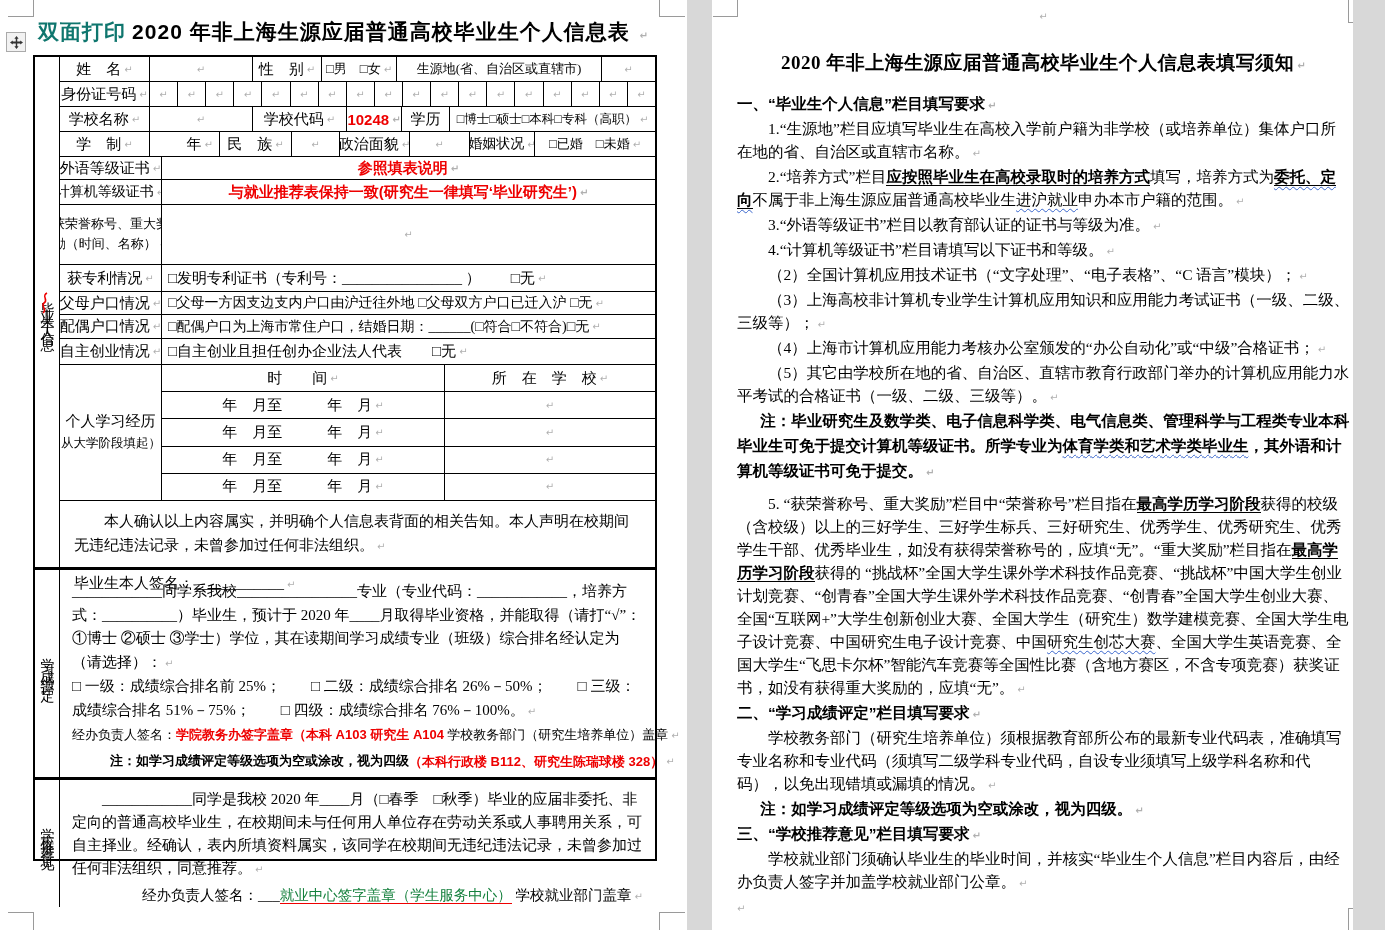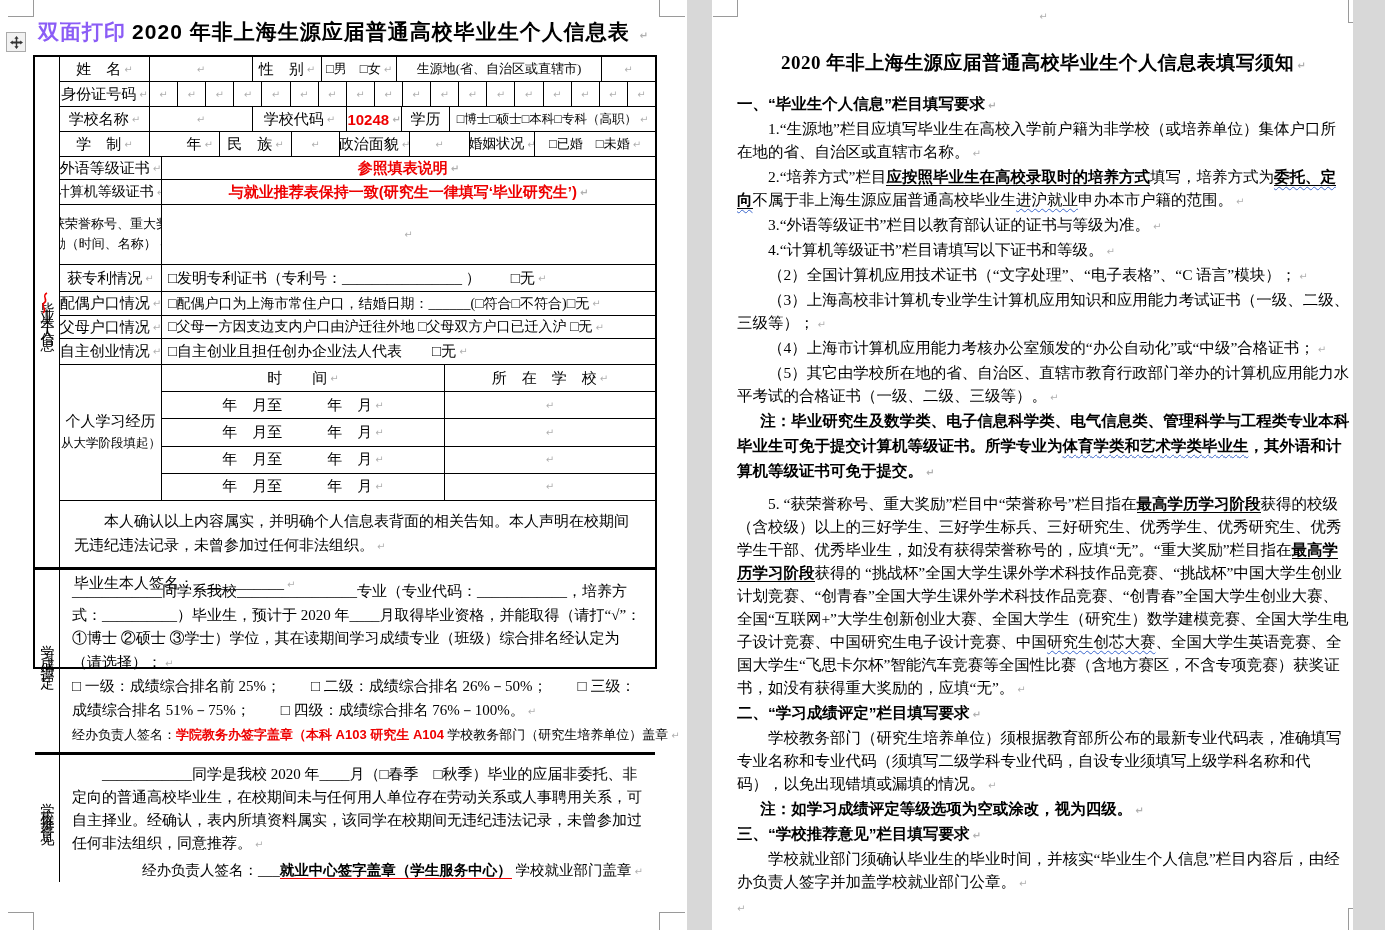--- a/index.html
+++ b/index.html
@@ -16,24 +16,24 @@
   
   .move-handle { position:absolute; left:6px; top:32px; width:20px; height:20px;
     border:1px solid #aaa; background:#f2f2f2; display:flex; align-items:center; justify-content:center; }
 
   
   .pm::after { content:"↵"; color:#b0b0b0; font-size:10px; margin-left:3px; font-family:"DejaVu Sans", sans-serif; }
   .pc::after { content:"↵"; color:#b0b0b0; font-size:10px; font-family:"DejaVu Sans", sans-serif; }
 
   .doc-title { position:absolute; top:18px; left:0; width:100%; text-align:center;
     font-family:"Liberation Sans", sans-serif; font-weight:bold; font-size:21px; letter-spacing:1px; }
-  .red-b { color:#8b5cf6; margin-right:6px; }
-
-  
-  .form-table { position:absolute; left:33px; top:55px; width:624px; height:614px;
+  .red-b { color:#0f766e; margin-right:6px; }
+
+  
+  .form-table { position:absolute; left:33px; top:55px; width:624px; height:806px;
     border:2px solid #000; display:flex; flex-direction:column; font-size:15px; }
   .sec { display:flex; flex-direction:row; }
   .sec-thick { border-top:3px solid #000; }
   .sec-label { width:25px; min-width:25px; border-right:1px solid #000; display:flex;
     align-items:center; justify-content:center; position:relative; }
   .vtext { writing-mode:vertical-lr; text-orientation:upright; letter-spacing:6px; font-size:14px; }
   .squiggle { position:absolute; left:5px; top:46%; }
   .sec-body { flex:1; display:flex; flex-direction:column; min-width:0; }
 
   .r { display:flex; flex-direction:row; border-bottom:1px solid #000; min-height:0; }
@@ -63,21 +63,21 @@
   .gap8 { margin-top:9px; }
 
   
   .sg-b   { font-weight:bold; font-family:Liberation Mono, monospace; }
   .sg-bu  { font-weight:bold; border-bottom:1.5px solid #000; }
   .sg-buw { font-weight:bold; border-bottom:1.5px solid #000;
             text-decoration:underline wavy #3a66cc 1px; text-underline-offset:4px; }
   .sg-w   { text-decoration:underline wavy #3a66cc 1px; text-underline-offset:3px; }
   .sg-bw  { font-weight:bold; text-decoration:underline wavy #3a66cc 1px; text-underline-offset:3px; }
   .sg-red { color:#ee0000; font-weight:bold; font-family:"Liberation Sans", sans-serif; }
-  .sg-redu{ color:#000000; font-weight:bold; font-family:"Liberation Sans", sans-serif;
+  .sg-redu{ color:#15803d; font-weight:normal; font-family:"Liberation Sans", sans-serif;
             border-bottom:1.5px solid #ee0000; }
 
   
   .rp-inner { position:absolute; left:25px; top:0; width:613px; }
   .rp-top-pilcrow { text-align:center; margin-top:6px; }
   .rp-title { text-align:center; font-size:19px; font-weight:bold; margin-top:26px; letter-spacing:0.5px; }
   .rp-body { margin-top:16px; font-size:15.5px; line-height:23px; }
   .rp-body p { margin:0; white-space:normal; }
   .h { font-weight:bold; font-family:"Liberation Sans", sans-serif; margin-top:2px; }
   .ind { text-indent:2em; }
@@ -195,28 +195,28 @@
               <span class="pm">励（时间、名称）</span>
             </div>
             <div class="c pc flex1 noR"></div>
           </div>
 
           <div class="r" style="height:27px">
             <div class="c pm" style="width:102px">获专利情况</div>
             <div class="c pm flex1 noR al">□发明专利证书（专利号：________________ ）　　□无</div>
           </div>
 
+          <div class="r" style="height:23px">
+            <div class="c pm" style="width:102px">父母户口情况</div>
+            <div class="c pm flex1 noR al fs14">□父母一方因支边支内户口由沪迁往外地 □父母双方户口已迁入沪 □无</div>
+          </div>
+
           <div class="r" style="height:24px">
             <div class="c pm" style="width:102px">配偶户口情况</div>
             <div class="c pm flex1 noR al fs14">□配偶户口为上海市常住户口，结婚日期：______(□符合□不符合)□无</div>
-          </div>
-
-          <div class="r" style="height:23px">
-            <div class="c pm" style="width:102px">父母户口情况</div>
-            <div class="c pm flex1 noR al fs14">□父母一方因支边支内户口由沪迁往外地 □父母双方户口已迁入沪 □无</div>
           </div>
 
           <div class="r" style="height:26px">
             <div class="c pm" style="width:102px">自主创业情况</div>
             <div class="c pm flex1 noR al">□自主创业且担任创办企业法人代表　　□无</div>
           </div>
 
           <div class="r" style="height:136px">
             <div class="c" style="width:102px;flex-direction:column;line-height:22px">
               <span>个人学习经历</span>
@@ -256,20 +256,24 @@
       </section>
 
       <section class="sec sec-thick" style="height:210px">
         <div class="sec-label">
           <span class="vtext pm">学习成绩评定</span>
         </div>
         <div class="bigcell">
           <p class="pm">____________同学系我校________________专业（专业代码：____________，培养方式：__________）毕业生，预计于 2020 年____月取得毕业资格，并能取得（请打“√”：①博士 ②硕士 ③学士）学位，其在读期间学习成绩专业（班级）综合排名经认定为（请选择）：</p>
           <p class="pm gap8">□ 一级：成绩综合排名前 25%；　　□ 二级：成绩综合排名 26%－50%；　　□ 三级：成绩综合排名 51%－75%；　　□ 四级：成绩综合排名 76%－100%。</p>
           <p class="sign-line pm"><span>经办负责人签名：</span><span class="sg-red">学院教务办签字盖章（本科 A103  研究生 A104</span><span> 学校教务部门（研究生培养单位）盖章</span></p>
+          <p class="note-line pm">
+              <span class="sg-b">注：如学习成绩评定等级选项为空或涂改，视为四级</span>
+              <span class="sg-red">（本科行政楼 B112、研究生陈瑞球楼 328）</span>
+            </p>
         </div>
       </section>
 
       <section class="sec sec-thick" style="height:130px">
         <div class="sec-label">
           <span class="vtext pm">学校推荐意见</span>
         </div>
         <div class="bigcell" style="line-height:23px;padding-top:8px">
           <p class="pm" style="text-indent:2em">____________同学是我校 2020 年____月（□春季　□秋季）毕业的应届非委托、非定向的普通高校毕业生，在校期间未与任何用人单位存在劳动关系或人事聘用关系，可自主择业。经确认，表内所填资料属实，该同学在校期间无违纪违法记录，未曾参加过任何非法组织，同意推荐。</p>
           <p class="pm" style="font-size:14.5px;margin-top:3px;padding-left:70px;white-space:nowrap"><span>经办负责人签名：___</span><span class="sg-redu">就业中心签字盖章（学生服务中心）</span><span> 学校就业部门盖章</span></p>

